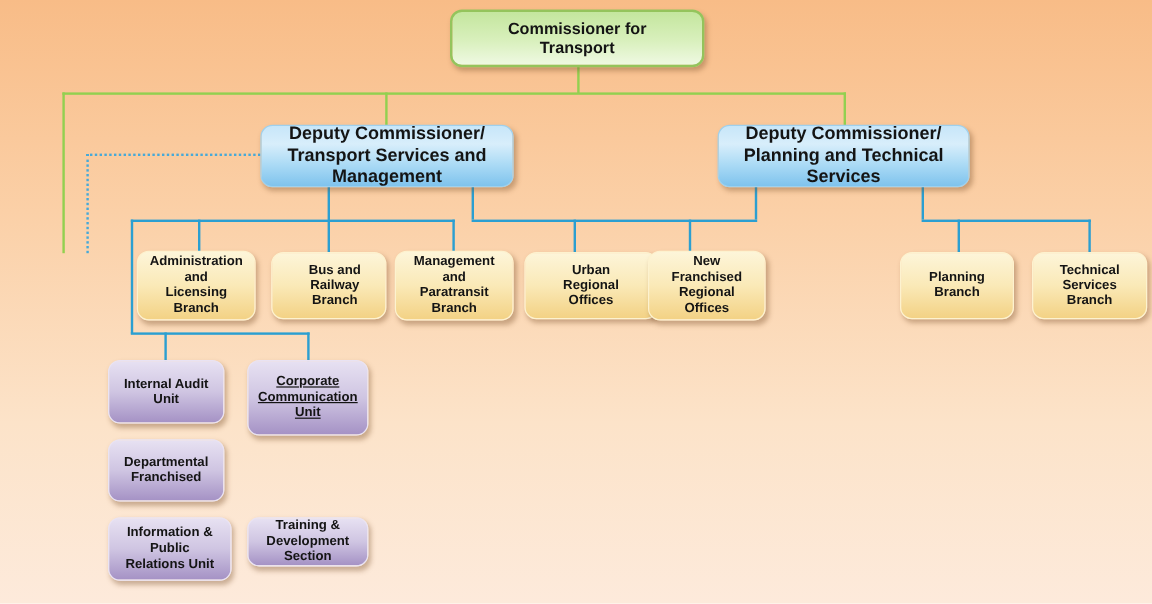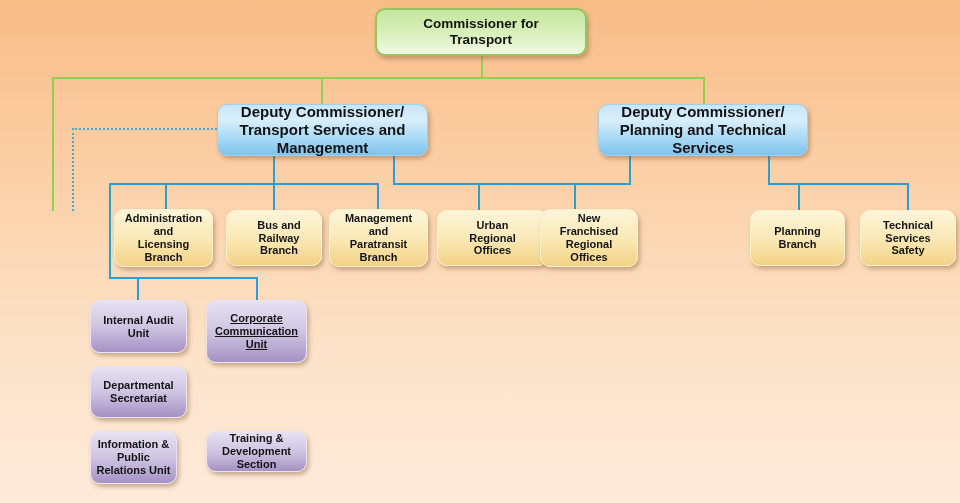--- a/index.html
+++ b/index.html
@@ -106,29 +106,29 @@
 Regional
 Offices</div>
   <div class="node yellow-node" style="left:540px;top:209px;width:98px;height:58px;">New
 Franchised
 Regional
 Offices</div>
   <div class="node yellow-node" style="left:750px;top:210px;width:95px;height:56px;">Planning
 Branch</div>
   <div class="node yellow-node" style="left:860px;top:210px;width:96px;height:56px;">Technical
 Services
-Safety</div>
+Branch</div>
 
   <div class="node purple-node" style="left:90px;top:300px;width:97px;height:53px;">Internal Audit
 Unit</div>
   <div class="node purple-node" style="left:206px;top:300px;width:101px;height:63px;text-decoration:underline;">Corporate
 Communication
 Unit</div>
   <div class="node purple-node" style="left:90px;top:366px;width:97px;height:52px;">Departmental
-Secretariat</div>
-  <div class="node purple-node" style="left:90px;top:431px;width:87px;height:53px;">Information &amp;
+Franchised</div>
+  <div class="node purple-node" style="left:90px;top:431px;width:103px;height:53px;">Information &amp;
 Public
 Relations Unit</div>
   <div class="node purple-node" style="left:206px;top:431px;width:101px;height:41px;">Training &amp;
 Development
 Section</div>
 
 </div>
 
 </body></html>

